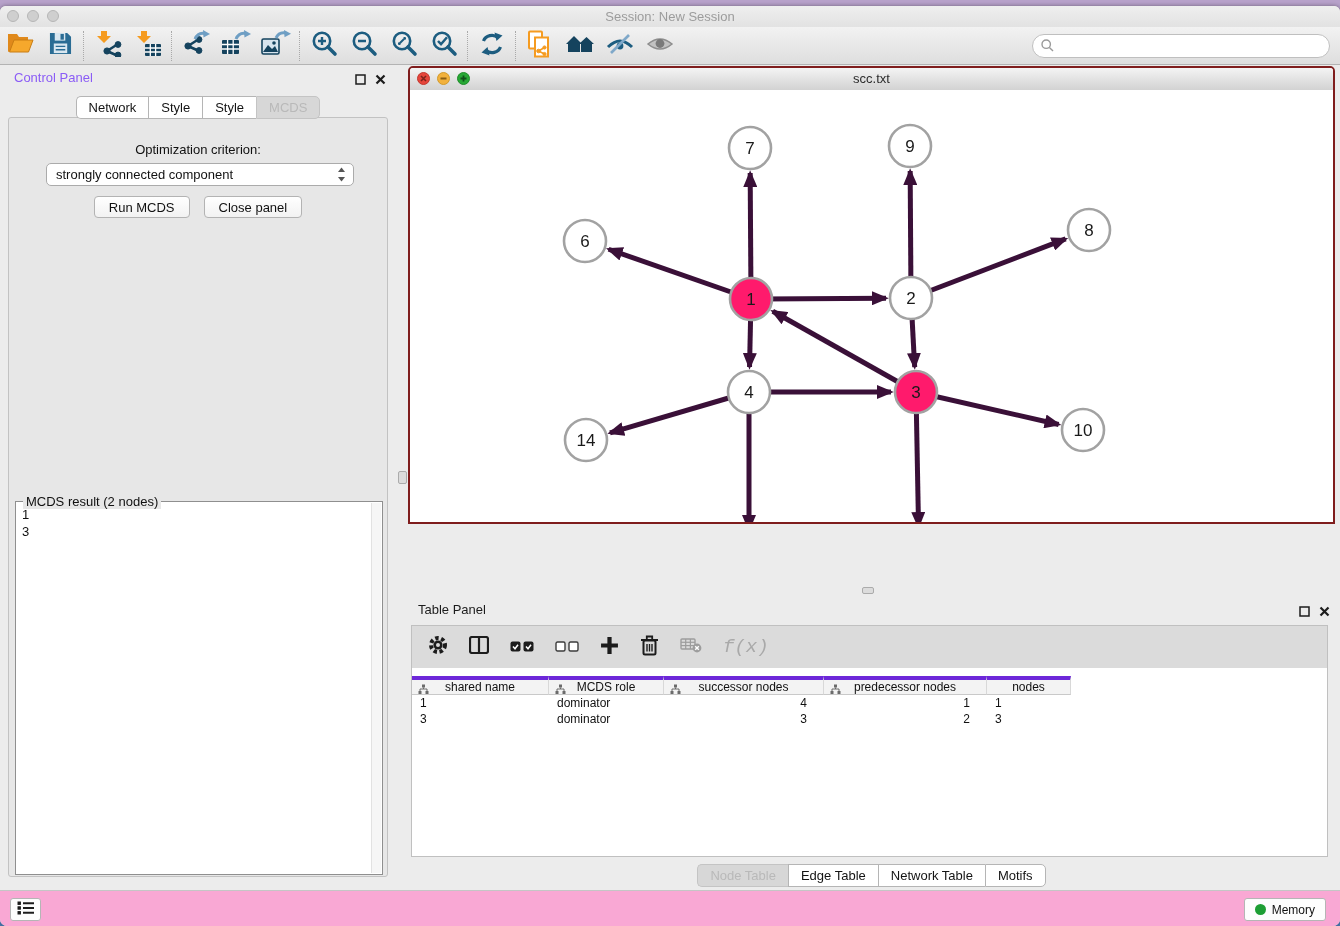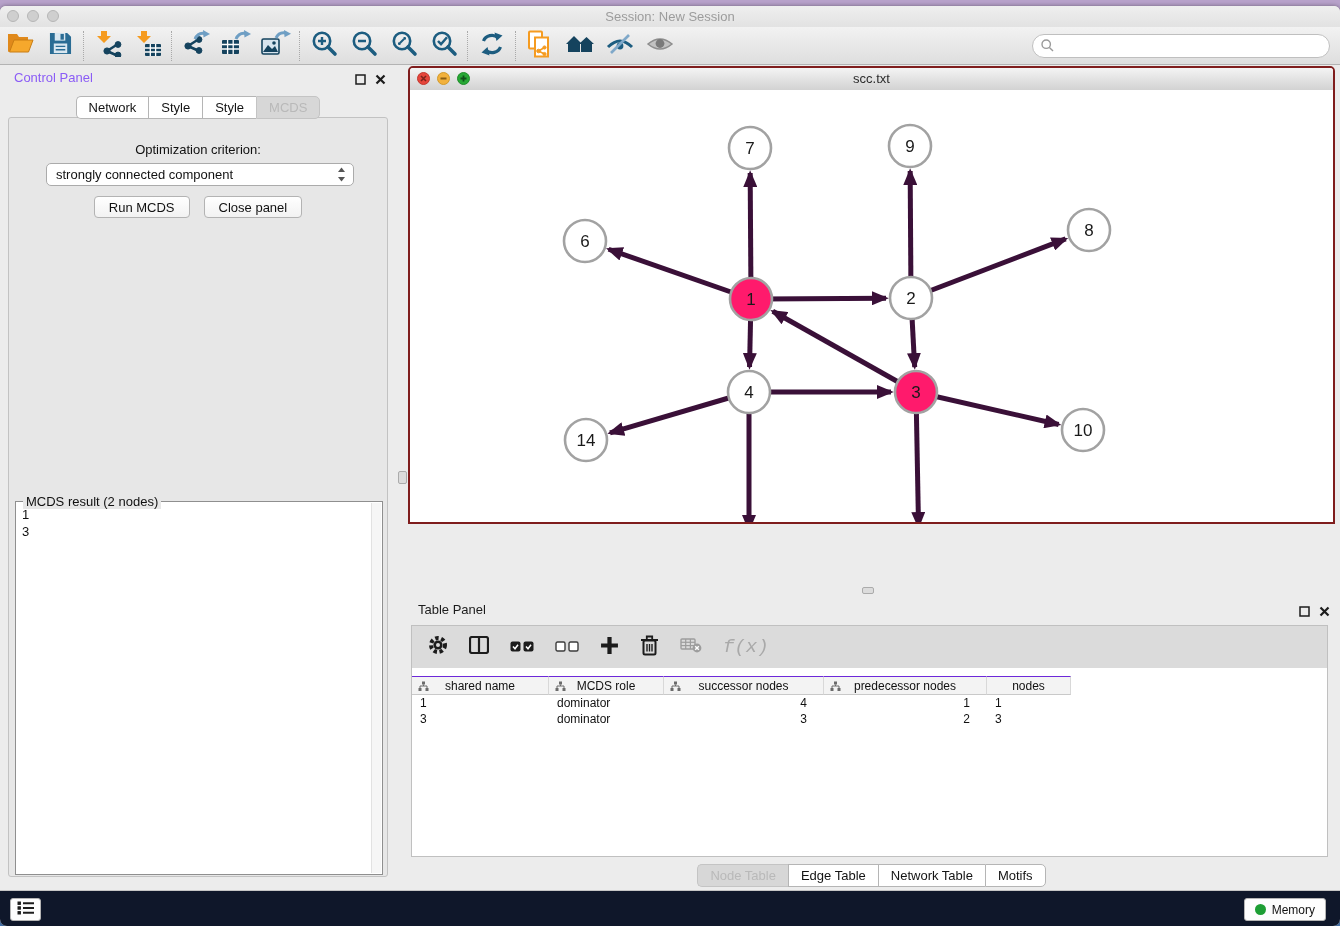--- a/index.html
+++ b/index.html
@@ -53,30 +53,30 @@
   .splitter-v{position:absolute;left:398px;top:465px;width:9px;height:13px;background:#dcdcdc;border:1px solid #ababab;box-sizing:border-box;border-radius:2px;}
   .splitter-h{position:absolute;left:862px;top:581px;width:12px;height:7px;background:#dcdcdc;border:1px solid #ababab;box-sizing:border-box;border-radius:2px;}
   
   .tp-header{position:absolute;top:592px;left:408px;right:0;height:24px;}
   .tp-header .ptitle{position:absolute;left:10px;top:4px;font-size:13px;color:#1c1c1c;}
   .tp-container{position:absolute;left:411px;top:619px;width:917px;height:232px;background:#fff;border:1px solid #c0c0c0;box-sizing:border-box;}
   .tp-toolbar{position:absolute;top:0;left:0;right:0;height:42px;background:#dbdbdb;display:flex;align-items:center;gap:21px;padding-left:16px;}
   .tp-tool{display:flex;align-items:center;justify-content:center;}
   .fx{font-family:Liberation Mono, monospace;font-style:italic;font-size:19px;color:#a9a9a9;}
   .tp-thead{position:absolute;top:50px;left:0;display:flex;height:19px;}
-  .th{position:relative;box-sizing:border-box;background:#f3f3f3;border-top:1px solid #6d28d9;border-bottom:1px solid #c9c9c9;border-right:1px solid #d8d8d8;font-size:12px;color:#111;display:flex;align-items:center;justify-content:center;}
+  .th{position:relative;box-sizing:border-box;background:#f3f3f3;border-top:4px solid #6d28d9;border-bottom:1px solid #c9c9c9;border-right:1px solid #d8d8d8;font-size:12px;color:#111;display:flex;align-items:center;justify-content:center;}
   .th .tree-ico{position:absolute;left:6px;top:4px;}
   .tp-tbody{position:absolute;top:69px;left:0;}
   .tr{display:flex;height:16px;}
   .td{box-sizing:border-box;font-size:12px;color:#111;line-height:16px;white-space:nowrap;overflow:hidden;}
   .td.al{text-align:left;padding-left:8px;}
   .td.ar{text-align:right;padding-right:17px;}
   .tp-tabs{position:absolute;top:858px;left:408px;width:927px;display:flex;justify-content:center;}
   
-  .statusbar{position:absolute;left:0;right:0;top:884px;height:36px;background:#0f172a;border-top:1px solid #c5c5c5;text-decoration:underline;}
+  .statusbar{position:absolute;left:0;right:0;top:884px;height:36px;background:#f9a8d4;border-top:1px solid #c5c5c5;text-decoration:underline;}
   .sb-left-btn{position:absolute;left:10px;top:7px;width:31px;height:23px;background:#fdfdfd;border:1px solid #b5b5b5;border-radius:3px;display:flex;align-items:center;justify-content:center;box-sizing:border-box;}
   .sb-mem-btn{position:absolute;right:14px;top:7px;height:23px;background:#fdfdfd;border:1px solid #b5b5b5;border-radius:3px;display:flex;align-items:center;gap:6px;padding:0 10px;box-sizing:border-box;}
   .mem-dot{width:11px;height:11px;border-radius:50%;background:#1d9e34;}
   .sb-mem-btn span{font-size:12px;color:#111;}
 </style>
 </head>
 <body>
 
 <div class="behind-strip"></div>
 <div id="app">

